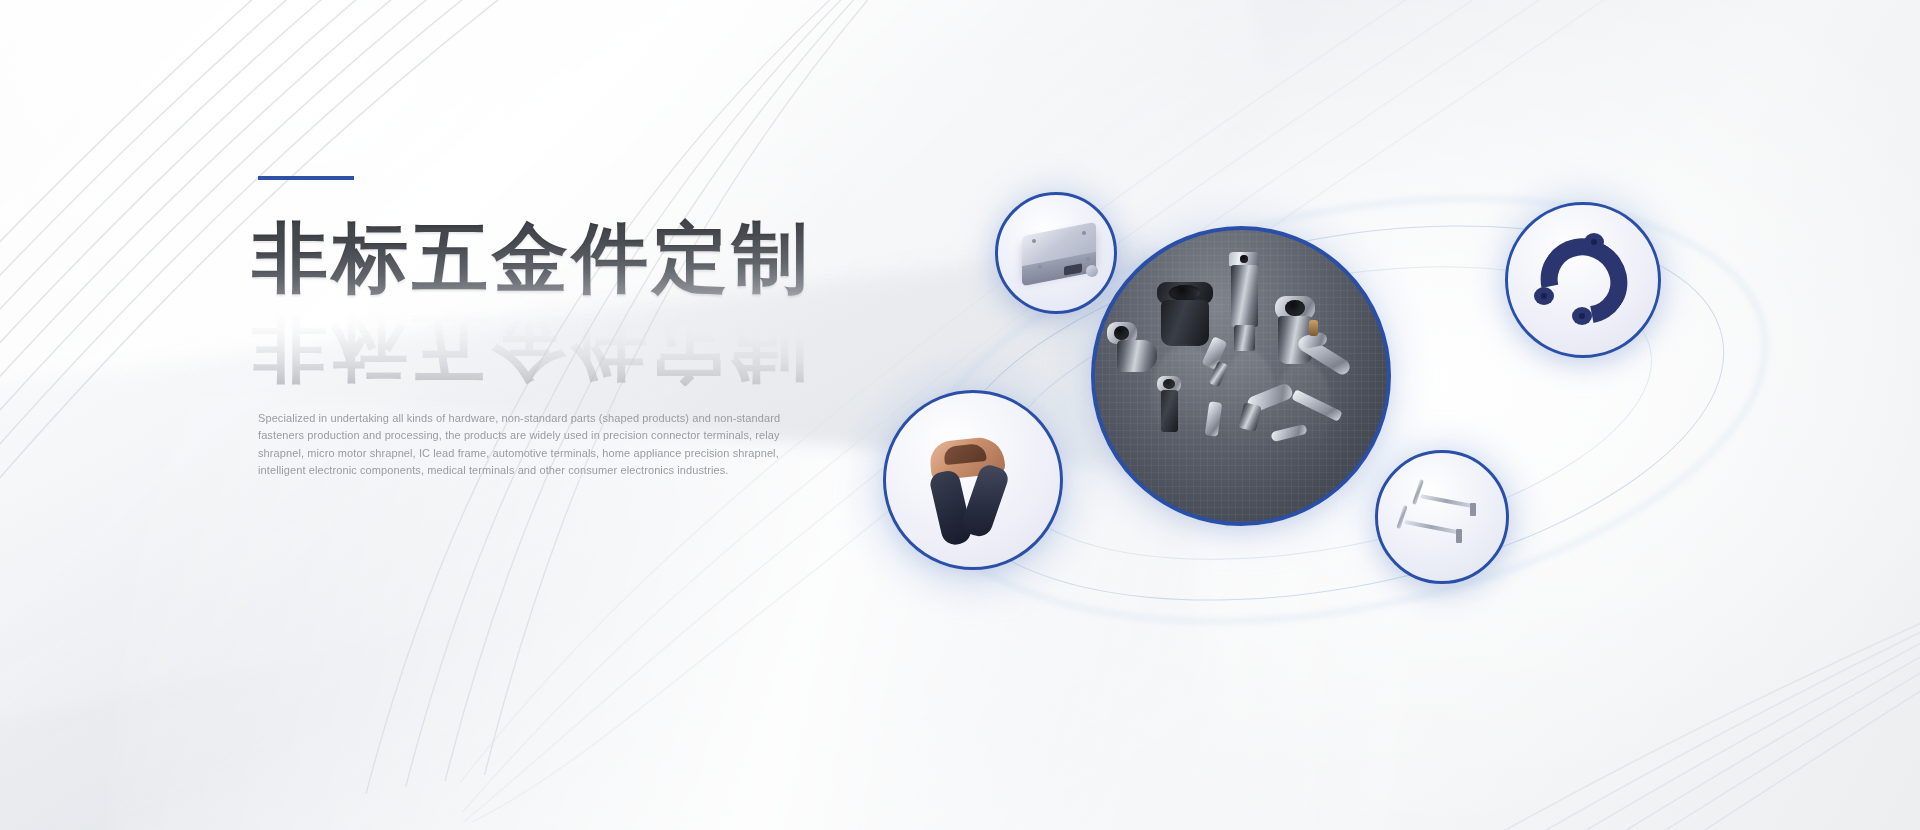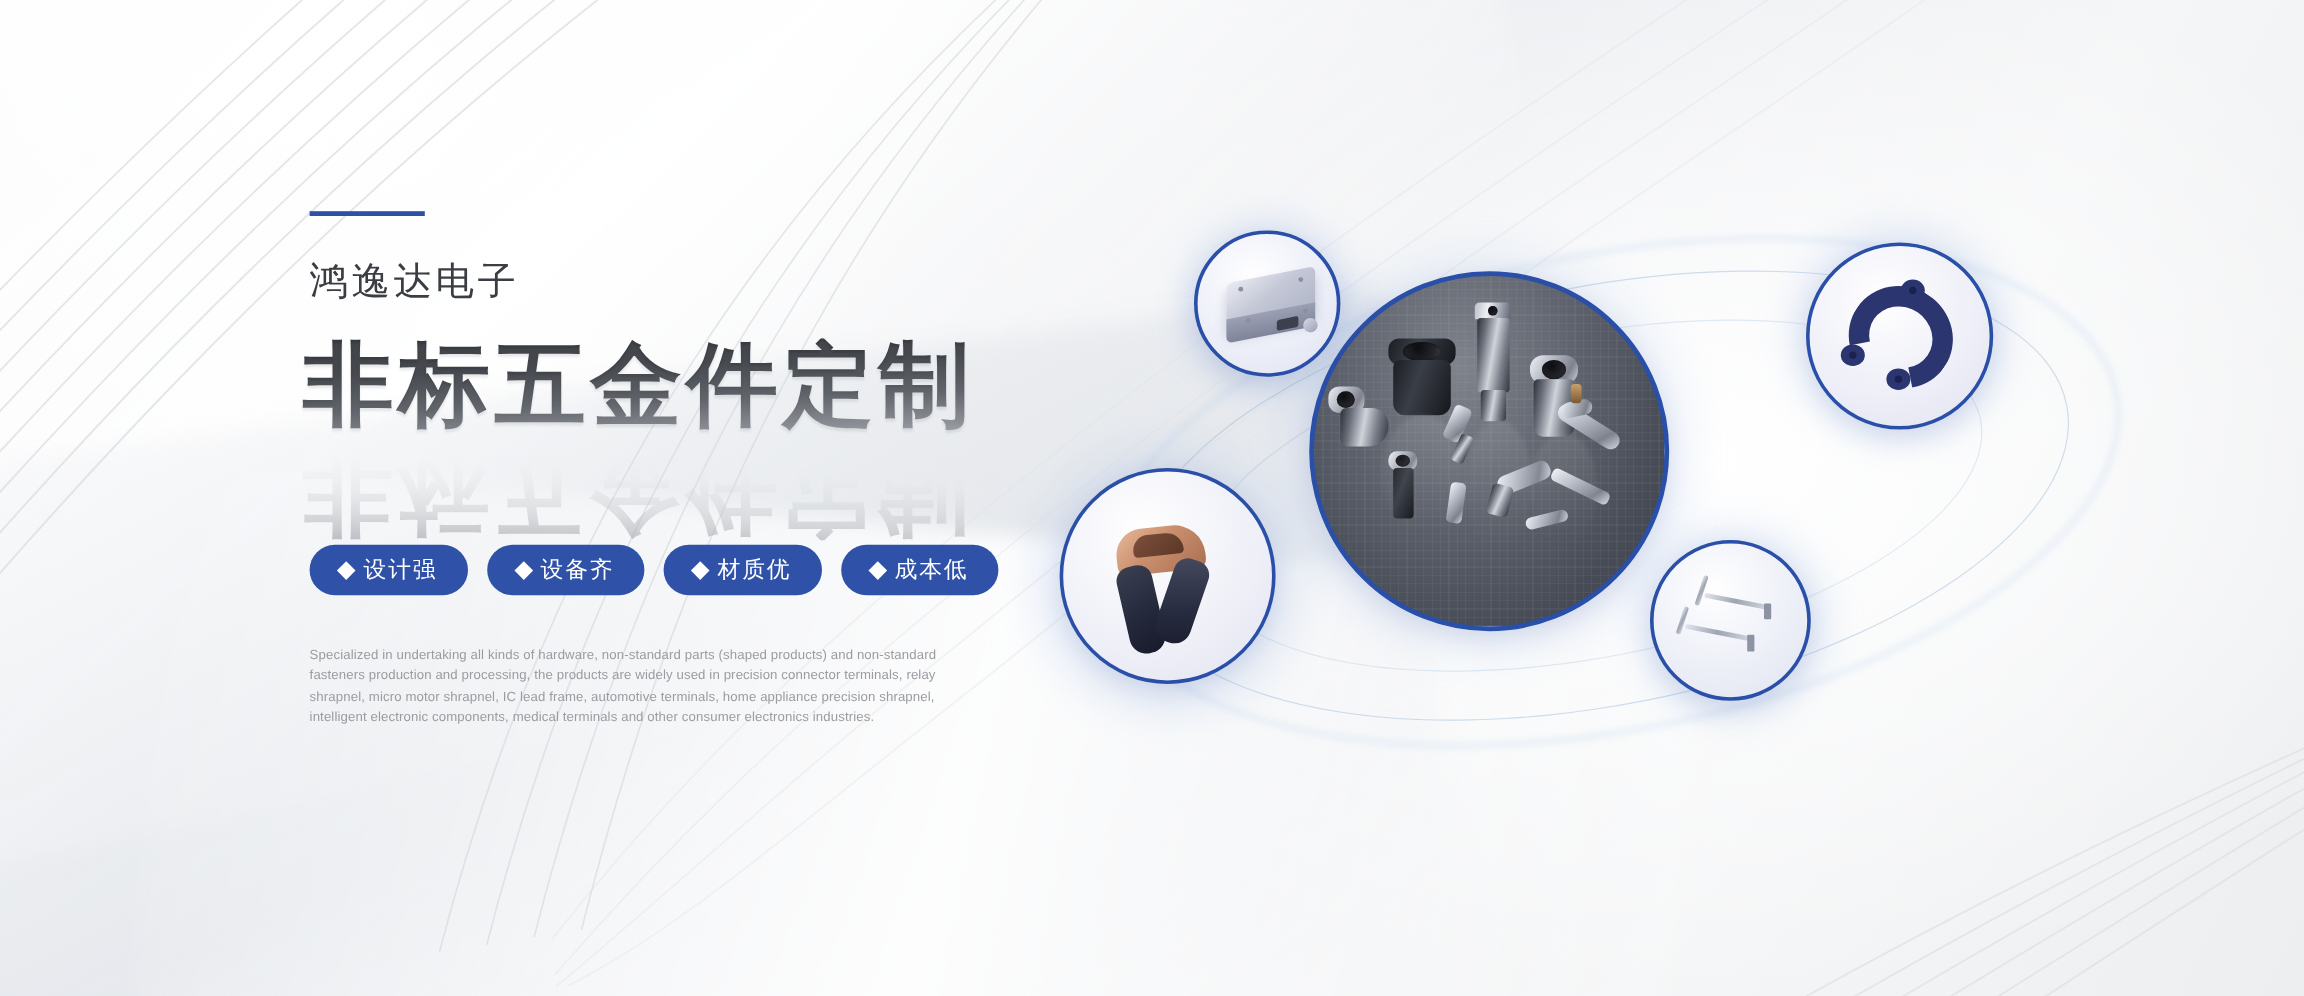--- a/index.html
+++ b/index.html
@@ -355,45 +355,26 @@
       <path d="M120 950 C 388 712 668 486 1100 188"></path>
       <path d="M160 950 C 424 716 704 488 1130 174"></path>
       <path d="M200 950 C 460 720 740 490 1160 160"></path>
     </g>
   </svg>
 
   <div id="copy">
 
     <div id="accent-rule"></div>
 
-    <div id="brand">鸿逸达电子</div>
 
     <div id="headline-wrap">
       <div id="headline">非标五金件定制</div>
       <div id="headline-reflection">非标五金件定制</div>
     </div>
 
-    <div id="features">
-      <div class="pill">
-        <span class="dia"></span>
-        <span>设计强</span>
-      </div>
-      <div class="pill">
-        <span class="dia"></span>
-        <span>设备齐</span>
-      </div>
-      <div class="pill">
-        <span class="dia"></span>
-        <span>材质优</span>
-      </div>
-      <div class="pill">
-        <span class="dia"></span>
-        <span>成本低</span>
-      </div>
-    </div>
 
     <p id="blurb">Specialized in undertaking all kinds of hardware, non-standard parts (shaped products) and non-standard fasteners production and processing, the products are widely used in precision connector terminals, relay shrapnel, micro motor shrapnel, IC lead frame, automotive terminals, home appliance precision shrapnel, intelligent electronic components, medical terminals and other consumer electronics industries.</p>
   </div>
 
   <div id="visual">
 
     <div class="orbit orbit-glow"></div>
     <div class="orbit orbit-1"></div>
     <div class="orbit orbit-2"></div>
 

